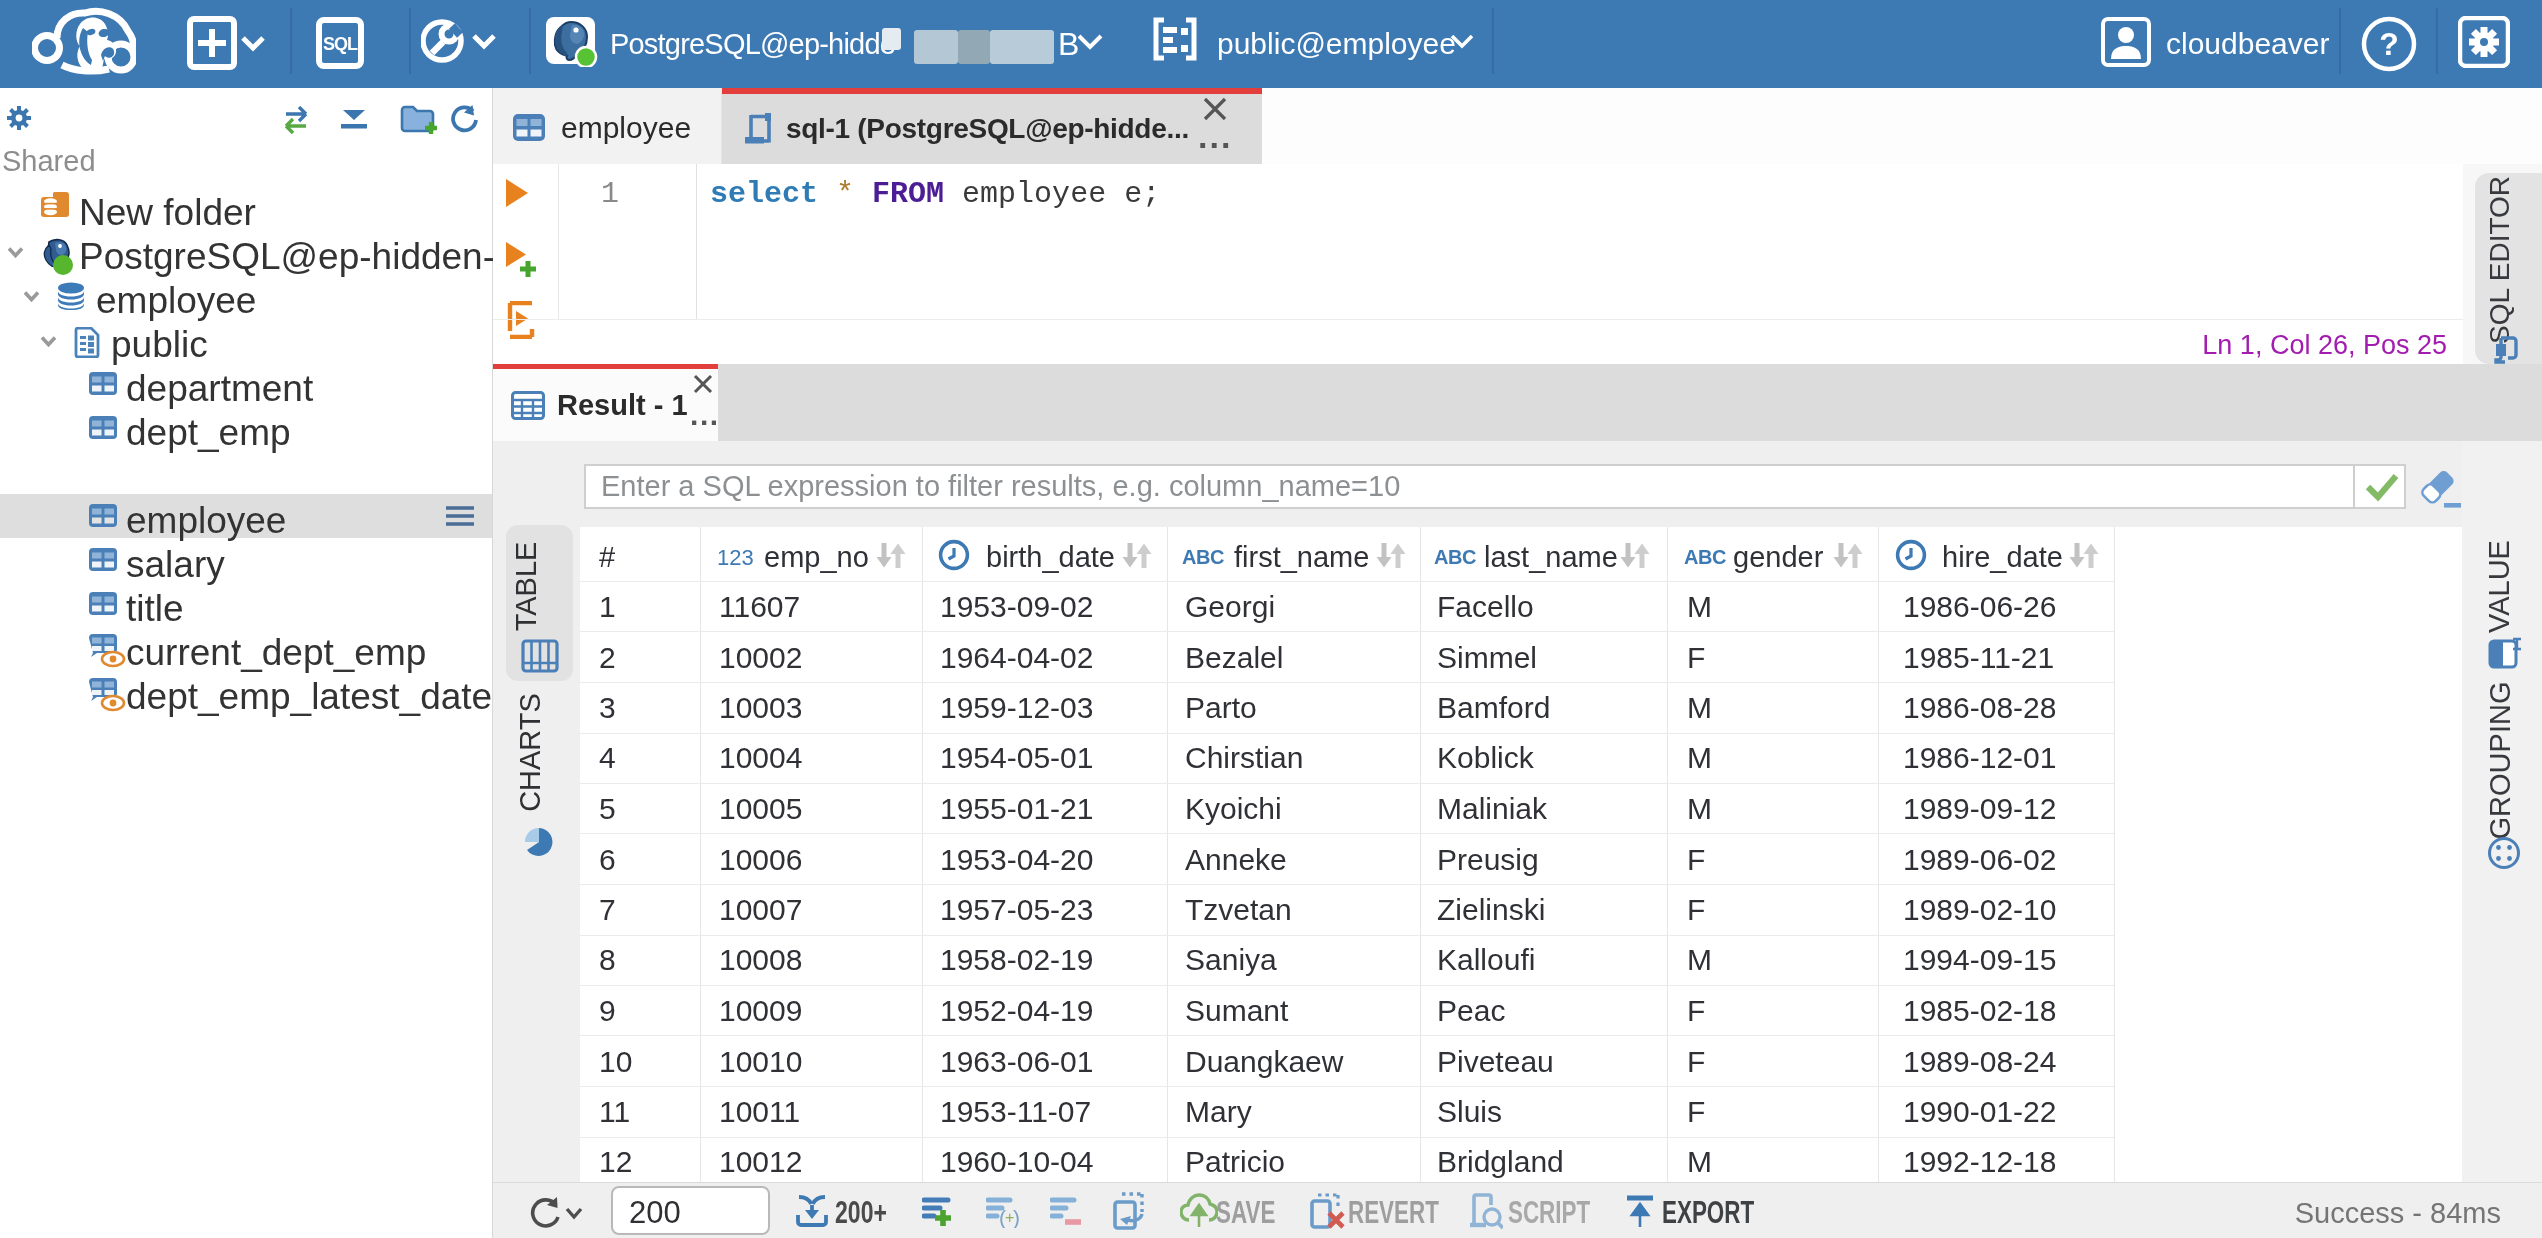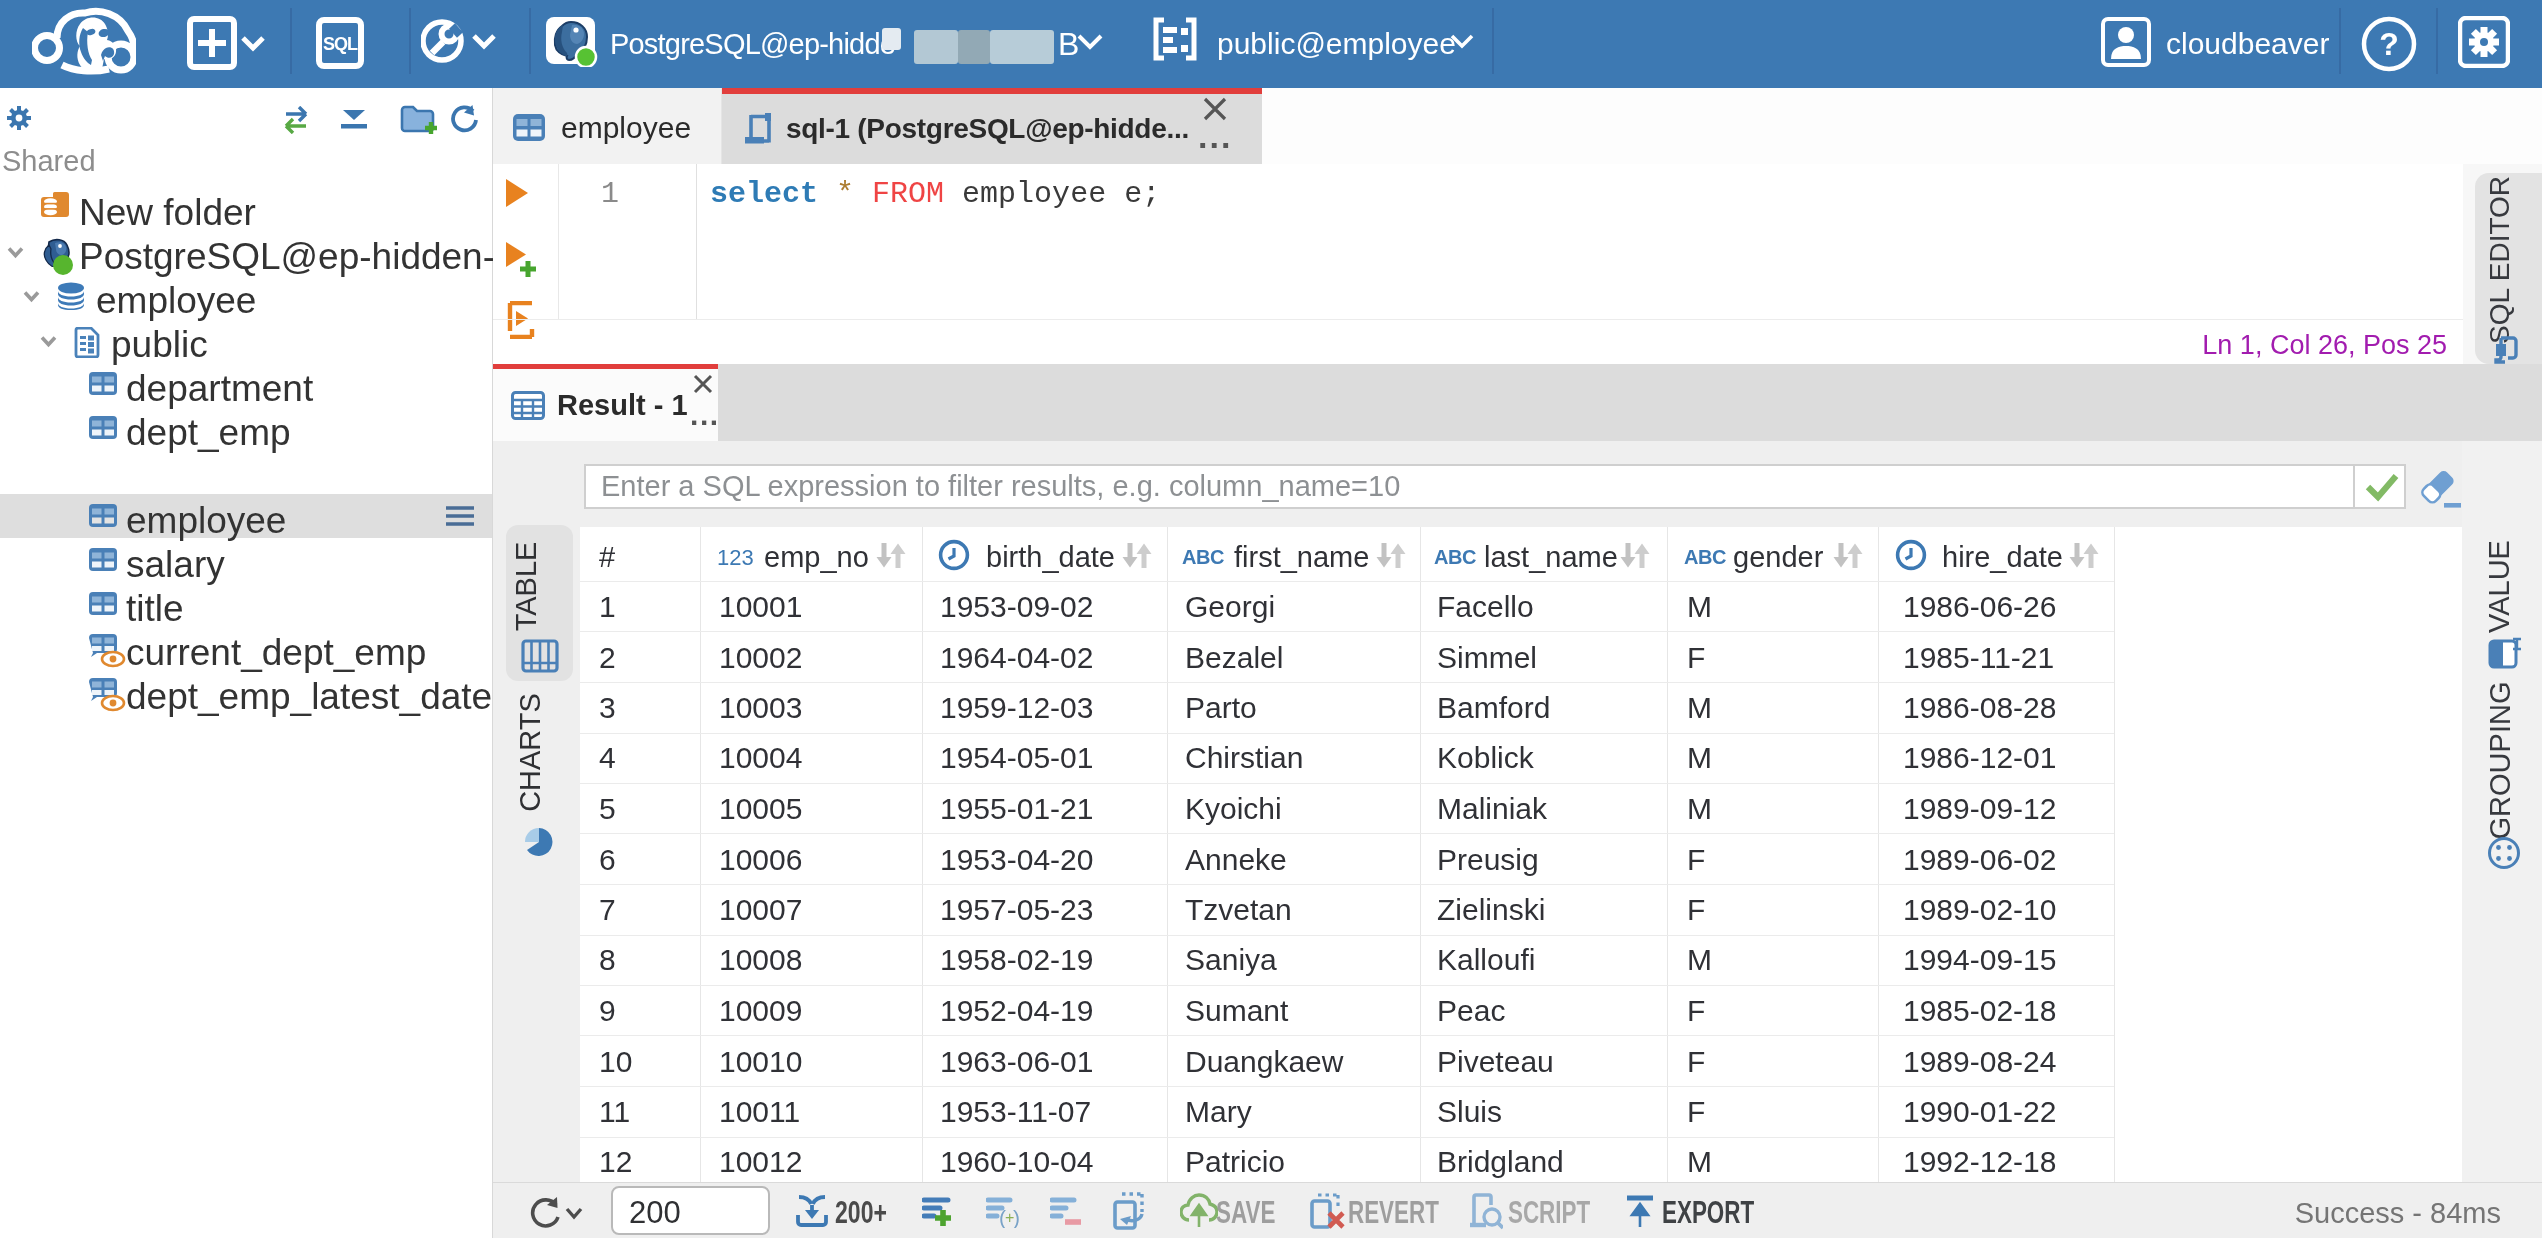--- a/index.html
+++ b/index.html
@@ -343,21 +343,21 @@
     </svg>
     <svg class="abs" style="left:9px;top:137px" width="38" height="38" viewBox="0 0 38 38">
       <path d="M8 2 H30 M8 2 V30 M8 36 H30 M30 28 V36" fill="none" stroke="#e8821f" stroke-width="4.4"></path>
       <path d="M14 10 L26 17.5 L14 25 Z" fill="#e8821f"></path>
     </svg>
     <div class="abs" style="left:65px;top:0;width:1px;height:155px;background:#e8e8e8"></div>
 
     <div class="mono abs" style="left:108px;top:13px;color:#8a8a8a">1</div>
     <div class="abs" style="left:203px;top:0;width:1px;height:155px;background:#e0e0e0"></div>
 
-    <div class="mono abs" style="left:217px;top:13px;white-space:pre"><span style="color:#2e7bb5;font-weight:bold">select</span> <span style="color:#ad7d30">*</span> <span style="color:#ef4444;font-weight:normal">FROM</span> <span style="color:#3a3a3a">employee e;</span></div>
+    <div class="mono abs" style="left:217px;top:13px;white-space:pre"><span style="color:#2e7bb5;font-weight:bold">select</span> <span style="color:#ad7d30">*</span> <span style="color:#4c1d95;font-weight:bold">FROM</span> <span style="color:#3a3a3a">employee e;</span></div>
 
     <div class="abs" style="left:0;top:155px;width:1970px;height:1px;background:#ececec"></div>
     <div class="abs" style="right:16px;top:166px;font-size:27px;color:#a21caf">Ln 1, Col 26, Pos 25</div>
   </div>
   <div id="edstrip">
     <div class="abs" style="left:12px;top:9px;width:67px;height:191px;background:#e3e3e3;border-radius:14px 0 0 14px"></div>
     <div class="vtext" style="left:-33px;top:94px;width:140px;text-align:center;font-size:28px">SQL EDITOR</div>
     <svg class="abs" style="left:30px;top:172px" width="26" height="28" viewBox="0 0 26 28">
       <path d="M8 2 H20 a3 3 0 0 1 3 3 V19 a3 3 0 0 1 -3 3 H15" fill="none" stroke="#4a80b7" stroke-width="3.4"></path>
       <path d="M8 2 V21 a3 3 0 0 1 -3 3 H3 V26 H12" fill="none" stroke="#4a80b7" stroke-width="3.4"></path>
@@ -466,21 +466,21 @@
 <div class="cell" style="left:1362px;top:14px;font-size:29px">hire_date</div>
 <svg class="abs" style="left:1489px;top:15px" width="30" height="27" viewBox="0 0 30 27">
         <rect x="5.5" y="1" width="5" height="14.5" fill="#c2c2c2"></rect>
         <path d="M0.5 15 H15.5 L8 25.5 Z" fill="#c2c2c2"></path>
         <rect x="19.5" y="11.5" width="5" height="14.5" fill="#cdcdcd"></rect>
         <path d="M14.5 12 H29.5 L22 1.5 Z" fill="#cdcdcd"></path>
       </svg>
 
     <div class="gline-h" style="left:0;top:54px;width:1534px"></div>
     <div class="cell" style="left:19px;top:63px">1</div>
-    <div class="cell" style="left:139px;top:63px">10001</div>
+    <div class="cell" style="left:139px;top:63px">11607</div>
     <div class="cell" style="left:360px;top:63px">1953-09-02</div>
     <div class="cell" style="left:605px;top:63px">Georgi</div>
     <div class="cell" style="left:857px;top:63px">Facello</div>
     <div class="cell" style="left:1107px;top:63px">M</div>
     <div class="cell" style="left:1323px;top:63px">1986-06-26</div>
     <div class="gline-h" style="left:0;top:104px;width:1534px"></div>
     <div class="cell" style="left:19px;top:114px">2</div>
     <div class="cell" style="left:139px;top:114px">10002</div>
     <div class="cell" style="left:360px;top:114px">1964-04-02</div>
     <div class="cell" style="left:605px;top:114px">Bezalel</div>

